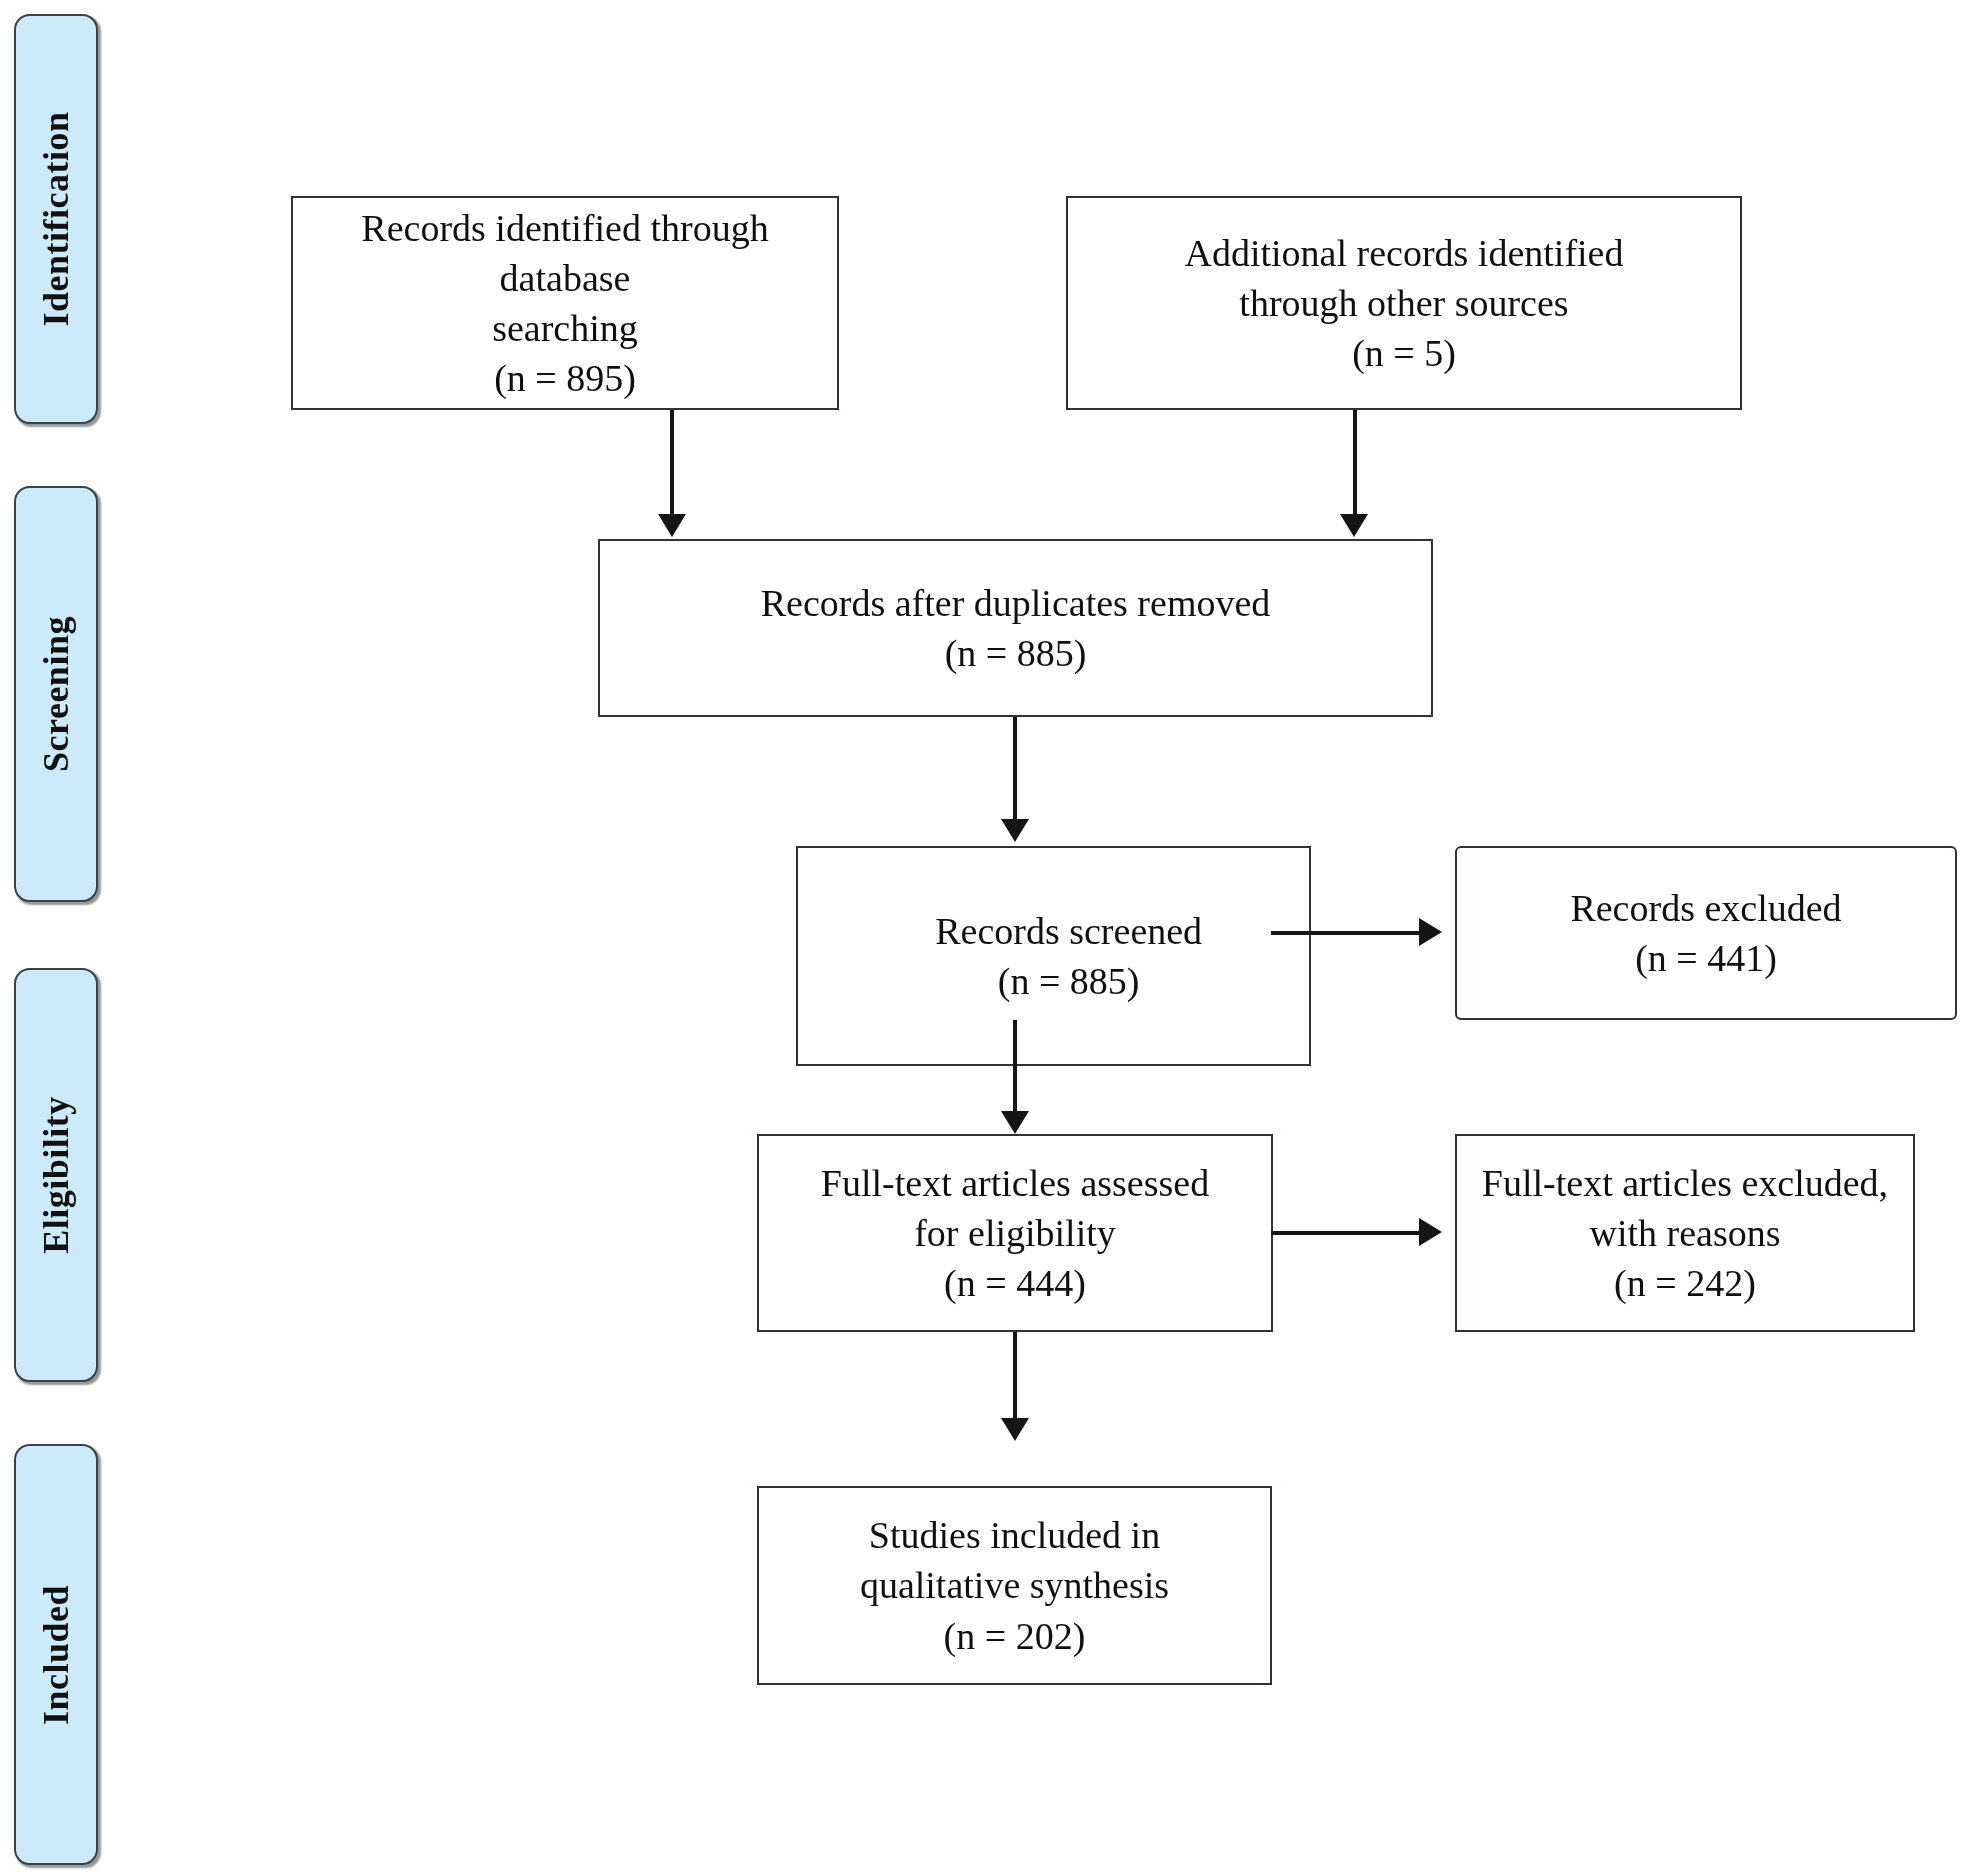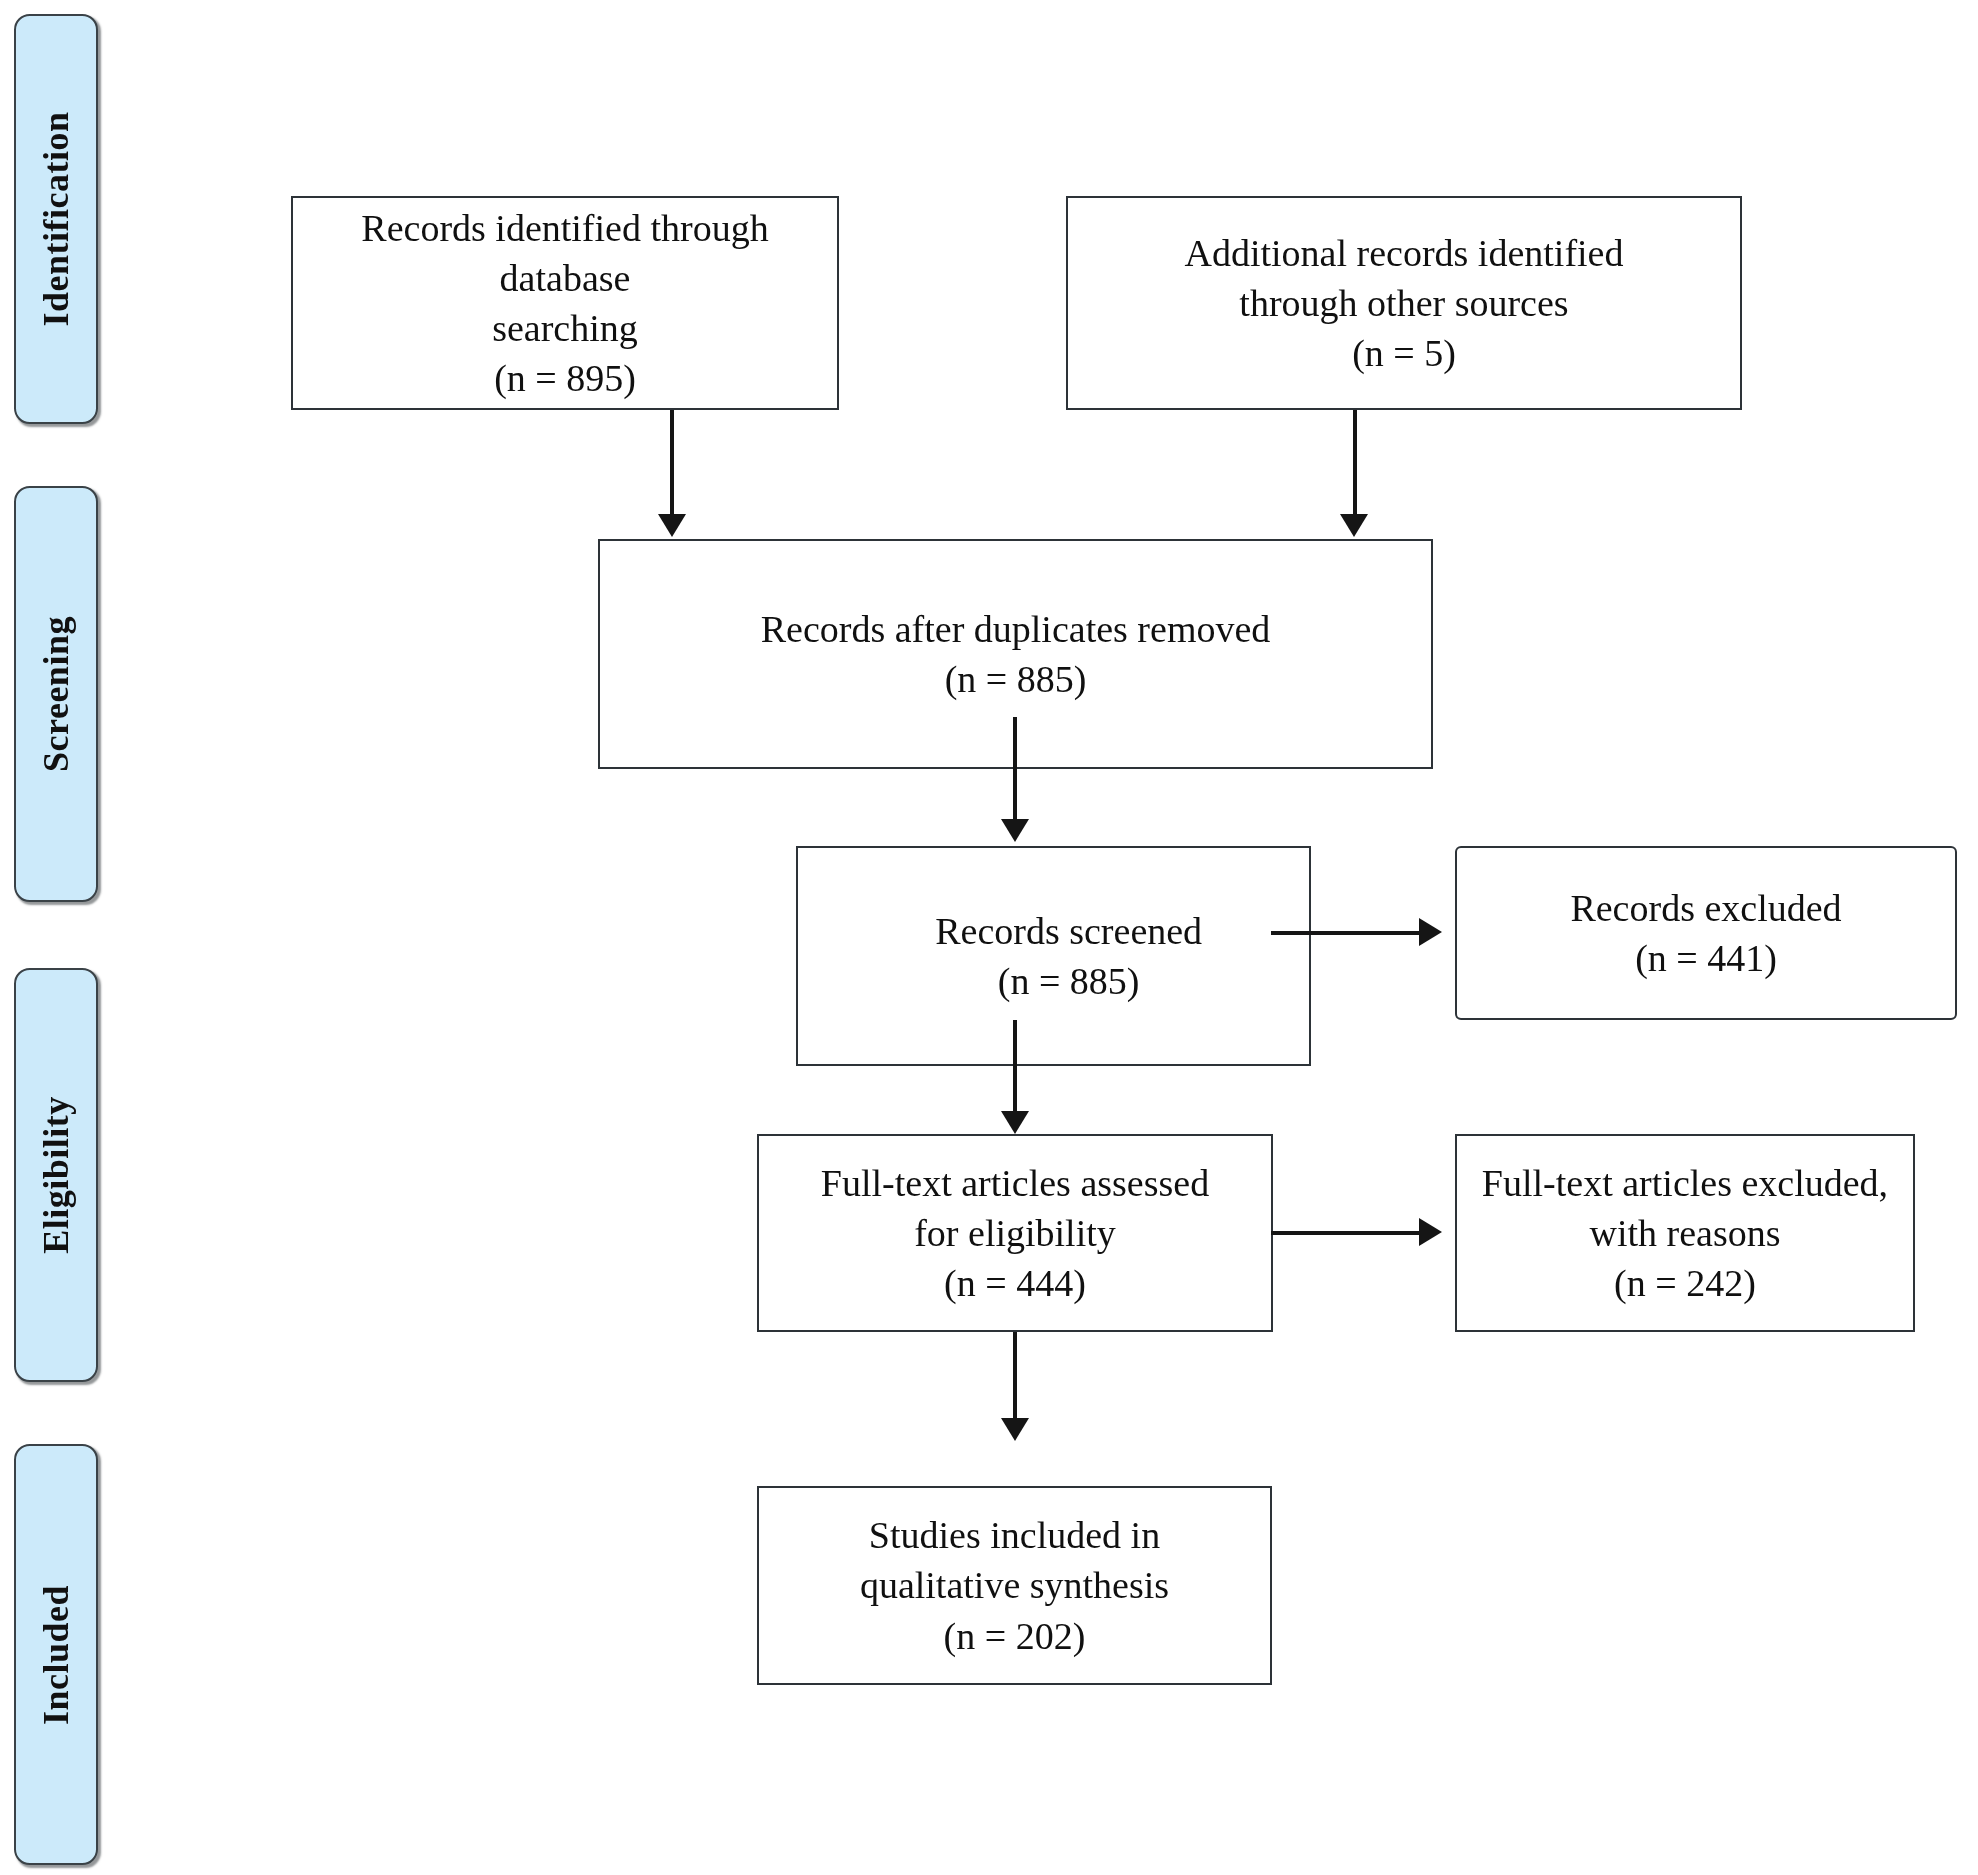--- a/index.html
+++ b/index.html
@@ -123,21 +123,21 @@
 through other sources
 (n = 5)</span>
   </div>
 
   <div class="vline" style="left:670px; top:410px; height:108px;"></div>
   <div class="arrow-down" style="left:658px; top:514px;"></div>
 
   <div class="vline" style="left:1353px; top:410px; height:108px;"></div>
   <div class="arrow-down" style="left:1340px; top:514px;"></div>
 
-  <div class="box" style="left:598px; top:539px; width:835px; height:230px;justify-content:center;">
+  <div class="box" style="left:598px; top:539px; width:835px; height:178px;justify-content:center;">
     <span class="box-text">Records after duplicates removed
 (n = 885)</span>
   </div>
 
   <div class="vline" style="left:1013px; top:717px; height:106px;"></div>
   <div class="arrow-down" style="left:1001px; top:819px;"></div>
 
   <div class="box" style="left:796px; top:846px; width:515px; height:220px;padding-left:44px;">
     <span class="box-text">Records screened
 (n = 885)</span>

